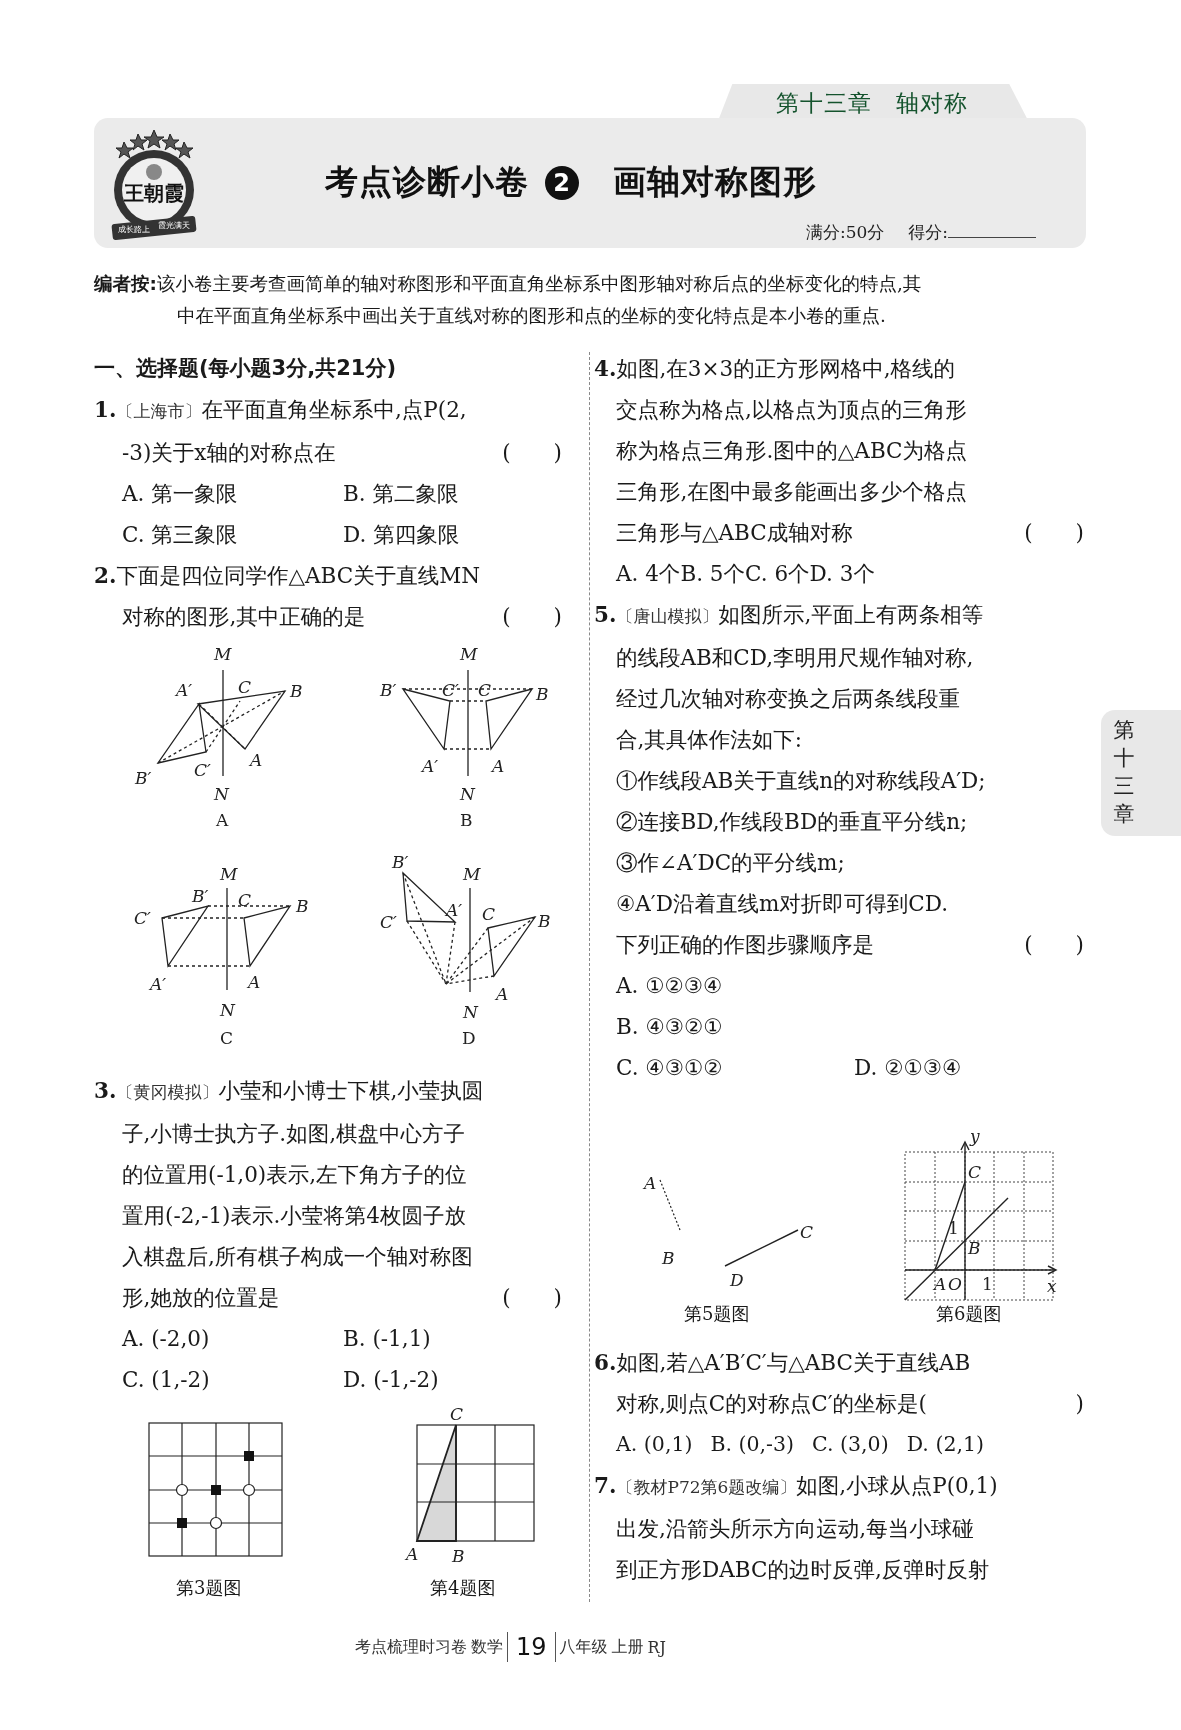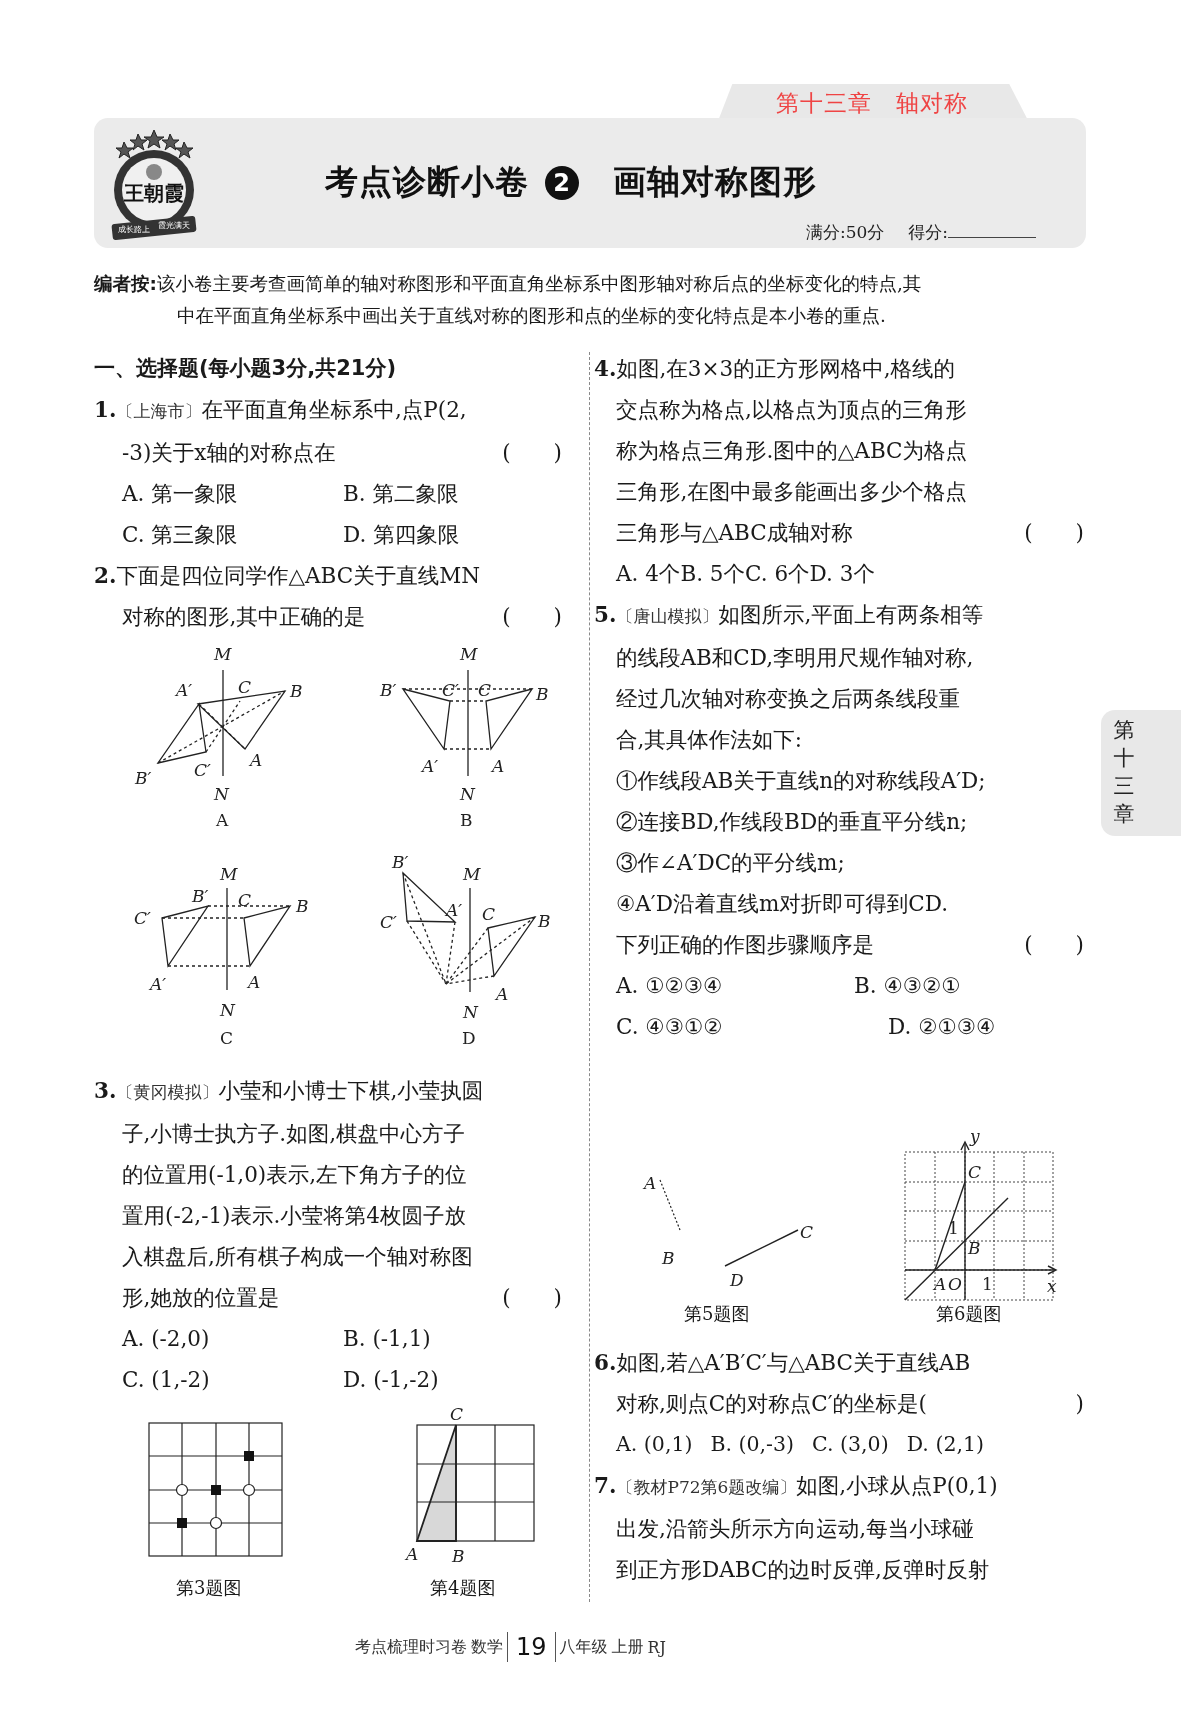--- a/index.html
+++ b/index.html
@@ -5,21 +5,21 @@
   * { box-sizing: border-box; margin: 0; padding: 0; }
   html, body { width: 1181px; height: 1730px; background: #ffffff; overflow: hidden; }
   body { position: relative; font-family: "DejaVu Serif", "Liberation Serif", serif; color: #1a1a1a; }
 
   .chapter-tab {
     position: absolute; left: 713px; top: 84px; width: 322px; height: 50px;
     background: #e8e8e8; border-radius: 14px 14px 0 0;
     clip-path: polygon(6% 0, 92% 0, 100% 100%, 0 100%);
   }
   .chapter-tab-text {
-    position: absolute; left: 776px; top: 88px; font-size: 23px; color: #ef4444;
+    position: absolute; left: 776px; top: 88px; font-size: 23px; color: #14532d;
     font-family: "DejaVu Sans", sans-serif; letter-spacing: 1px;
   }
   .header-band {
     position: absolute; left: 94px; top: 118px; width: 992px; height: 130px;
     background: #ebebeb; border-radius: 14px;
   }
   .logo {
     position: absolute; left: 104px; top: 128px; width: 100px; height: 118px;
   }
   .page-title {
@@ -317,25 +317,25 @@
   <div>
     <div style="margin-left:-22px"><span class="q-num">5.</span><span class="src">〔唐山模拟〕</span><span>如图所示,平面上有两条相等</span></div>
     <div>的线段AB和CD,李明用尺规作轴对称,</div>
     <div>经过几次轴对称变换之后两条线段重</div>
     <div>合,其具体作法如下:</div>
     <div>①作线段AB关于直线n的对称线段A′D;</div>
     <div>②连接BD,作线段BD的垂直平分线n;</div>
     <div>③作∠A′DC的平分线m;</div>
     <div>④A′D沿着直线m对折即可得到CD.</div>
     <div><span>下列正确的作图步骤顺序是</span><span class="paren">(　　)</span></div>
-    <div style="display:flex;">
+    <div style="display:flex;flex-direction:column;">
         <span style="width:238px">A. ①②③④</span>
         <span>B. ④③②①</span>
       </div>
-    <div style="display:flex;gap:34px;">
+    <div style="display:flex;">
         <span style="width:238px">C. ④③①②</span>
         <span>D. ②①③④</span>
       </div>
   </div>
 </div>
 
 <svg class="fig" style="left:630px; top:1160px;" width="200" height="130" viewBox="0 0 200 130" font-family="DejaVu Serif, serif" font-size="17">
   <line x1="30" y1="20" x2="50" y2="70" stroke="#222" stroke-width="1.2" stroke-dasharray="2,2"></line>
   <line x1="95" y1="106" x2="168" y2="70" stroke="#222" stroke-width="1.4"></line>
   <g fill="#222" font-style="italic">

